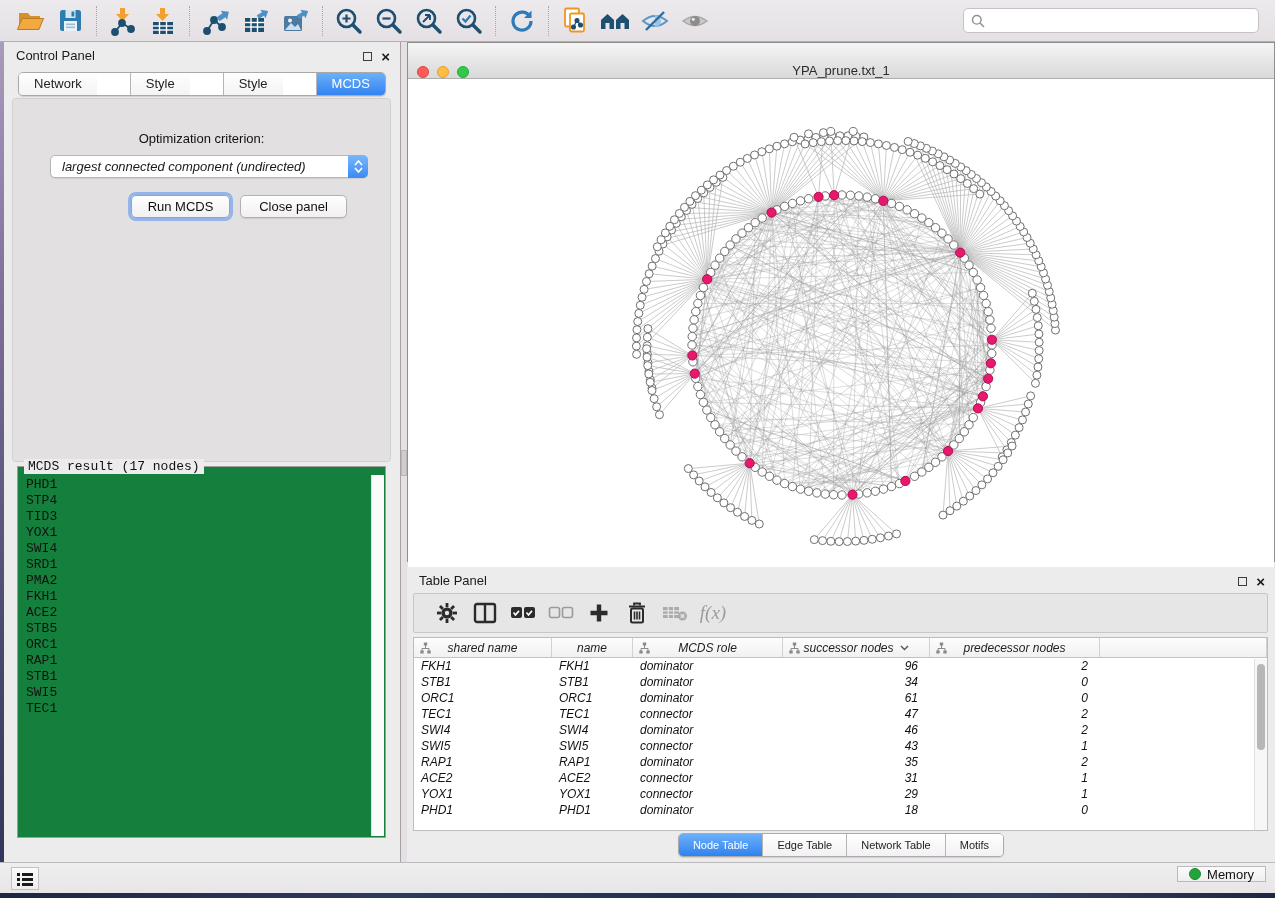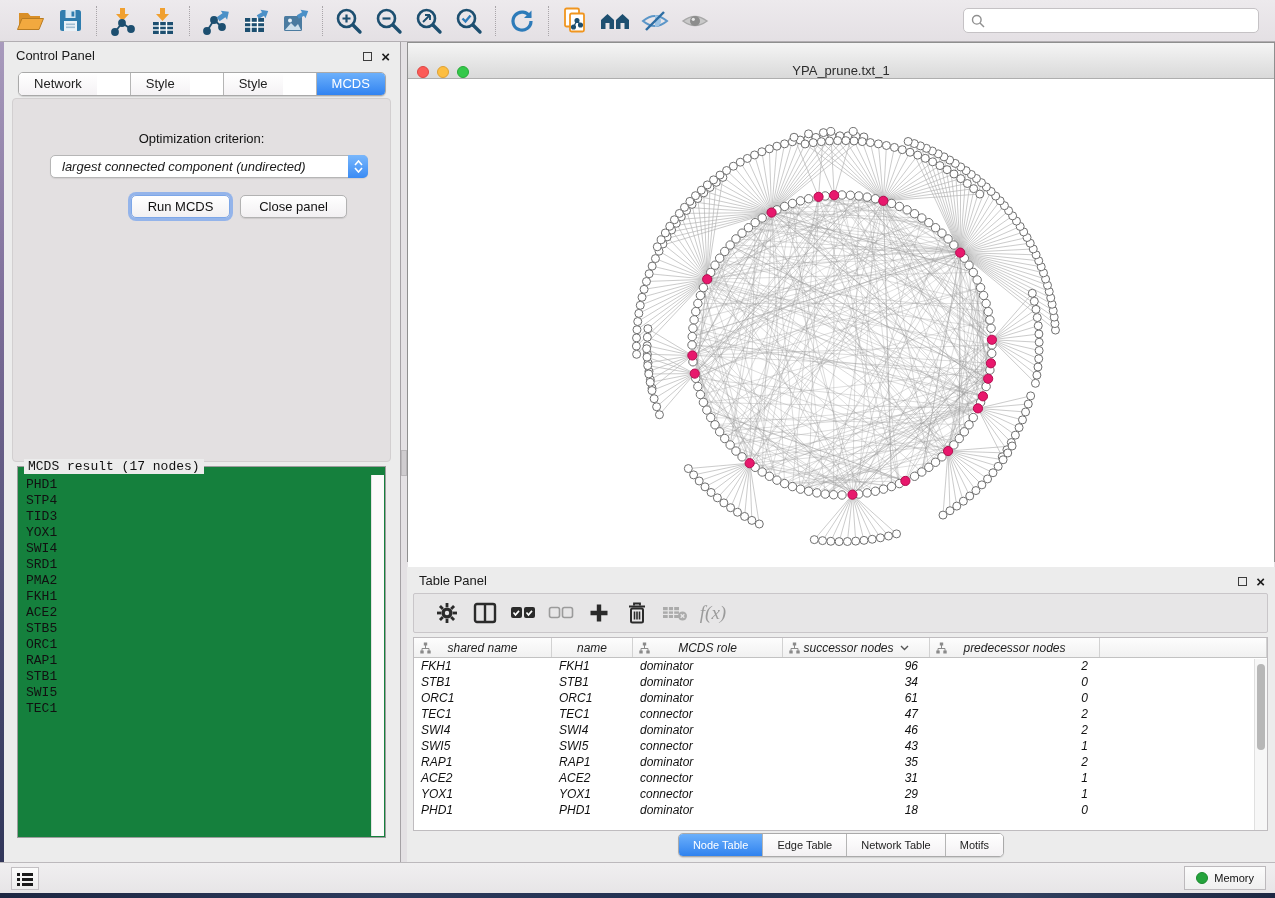--- a/index.html
+++ b/index.html
@@ -113,22 +113,22 @@
   .bt-tab { padding:0 14px; height:22px; line-height:22px; font-size:11px; background:linear-gradient(#ffffff,#f3f1f3);
             border-left:1px solid #b5b5b5; color:#1d1d1d; }
   .bt-tab:first-child { border-left:none; }
   .bt-tab.active { background:linear-gradient(#6cb0fb,#2f82ef); color:#fff; }
 
   
   .status-bar { position:absolute; left:0; top:862px; width:1275px; height:31px;
                 background:linear-gradient(#f0eff0,#e7e5e7); border-top:1px solid #bcb9bc; }
   .sb-left-btn { position:absolute; left:11px; top:4px; width:28px; height:23px; background:linear-gradient(#fbfbfb,#ededed);
                  border:1px solid #c3c0c3; display:flex; align-items:center; justify-content:center; }
-  .memory-btn { position:absolute; right:9px; top:3px; height:24px; background:linear-gradient(#fbfbfb,#efefef);
-                border:1px solid #bcb9bc; display:flex; align-items:center; gap:6px; padding:0 11px; font-size:11px; color:#111; }
+  .memory-btn { position:absolute; right:9px; top:3px; height:16px; background:linear-gradient(#fbfbfb,#efefef);
+                border:1px solid #bcb9bc; display:flex; align-items:center; gap:6px; padding:0 11px; font-size:13px; color:#111; }
   .mem-dot { width:12px; height:12px; border-radius:50%; background:#24a33c; border:1px solid #1a8a2f; }
 </style>
 </head>
 <body>
 
 <div id="app">
 
   <div class="toolbar">
     <div class="tb-btn">
       <svg width="30" height="28" viewBox="0 0 30 28">

